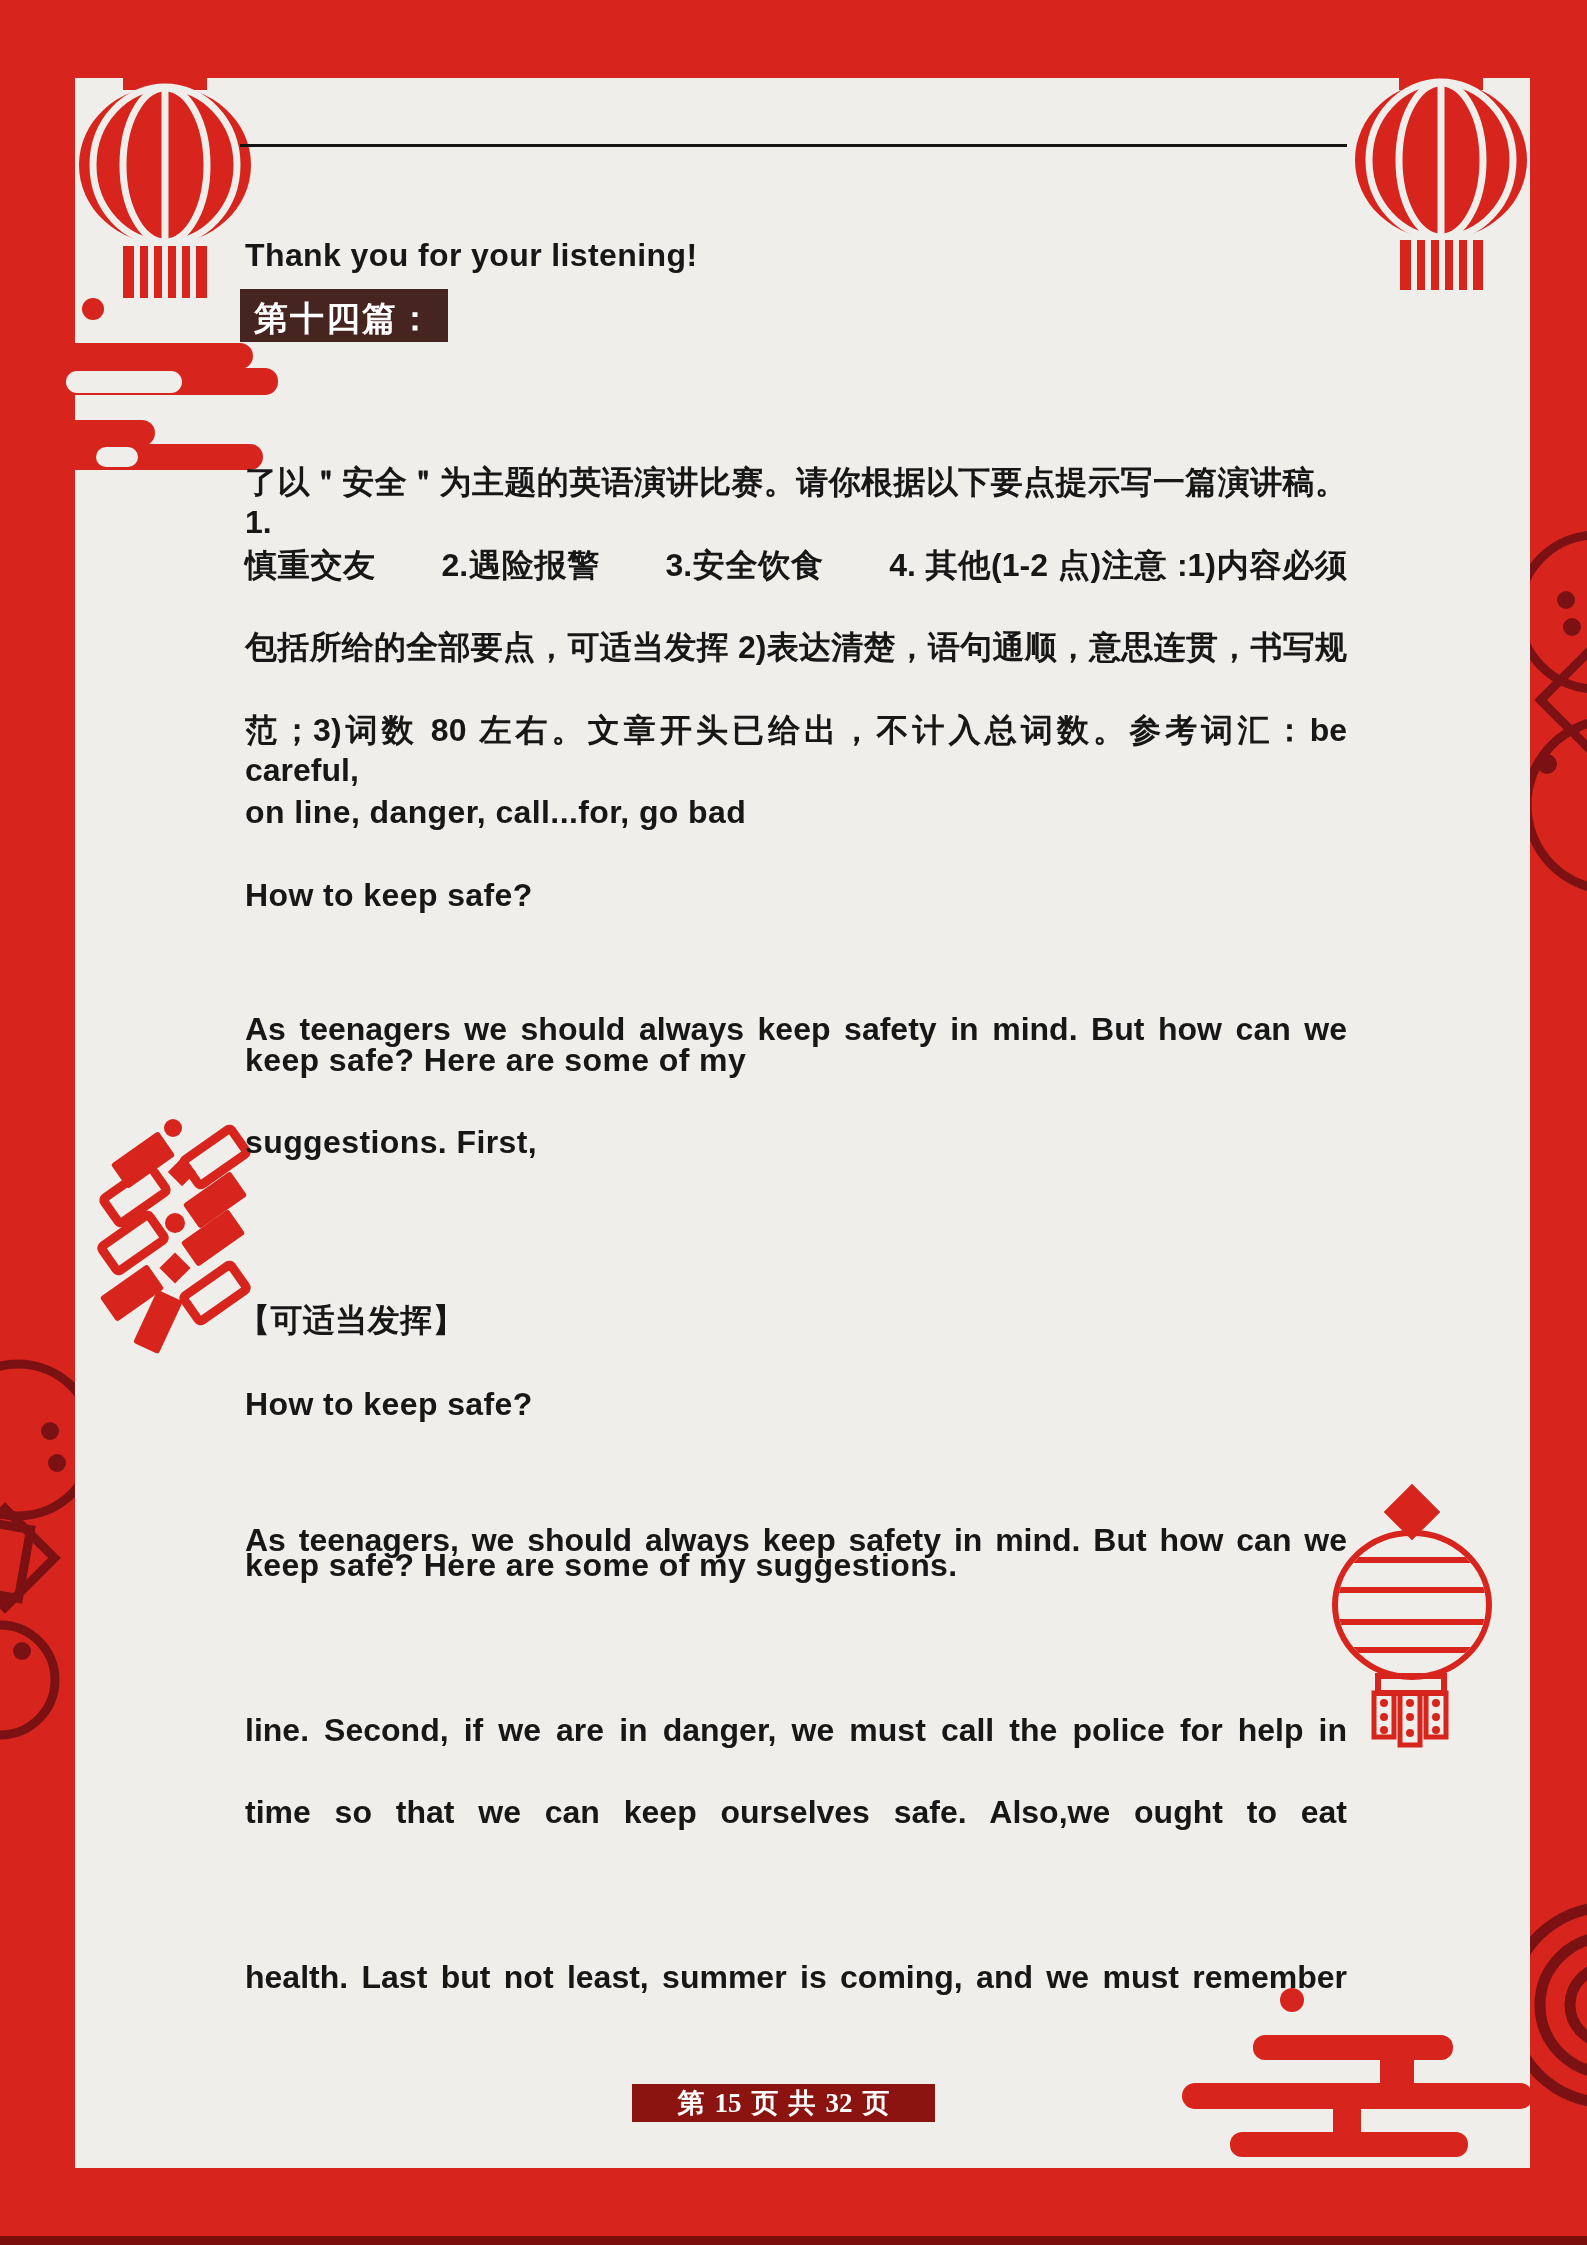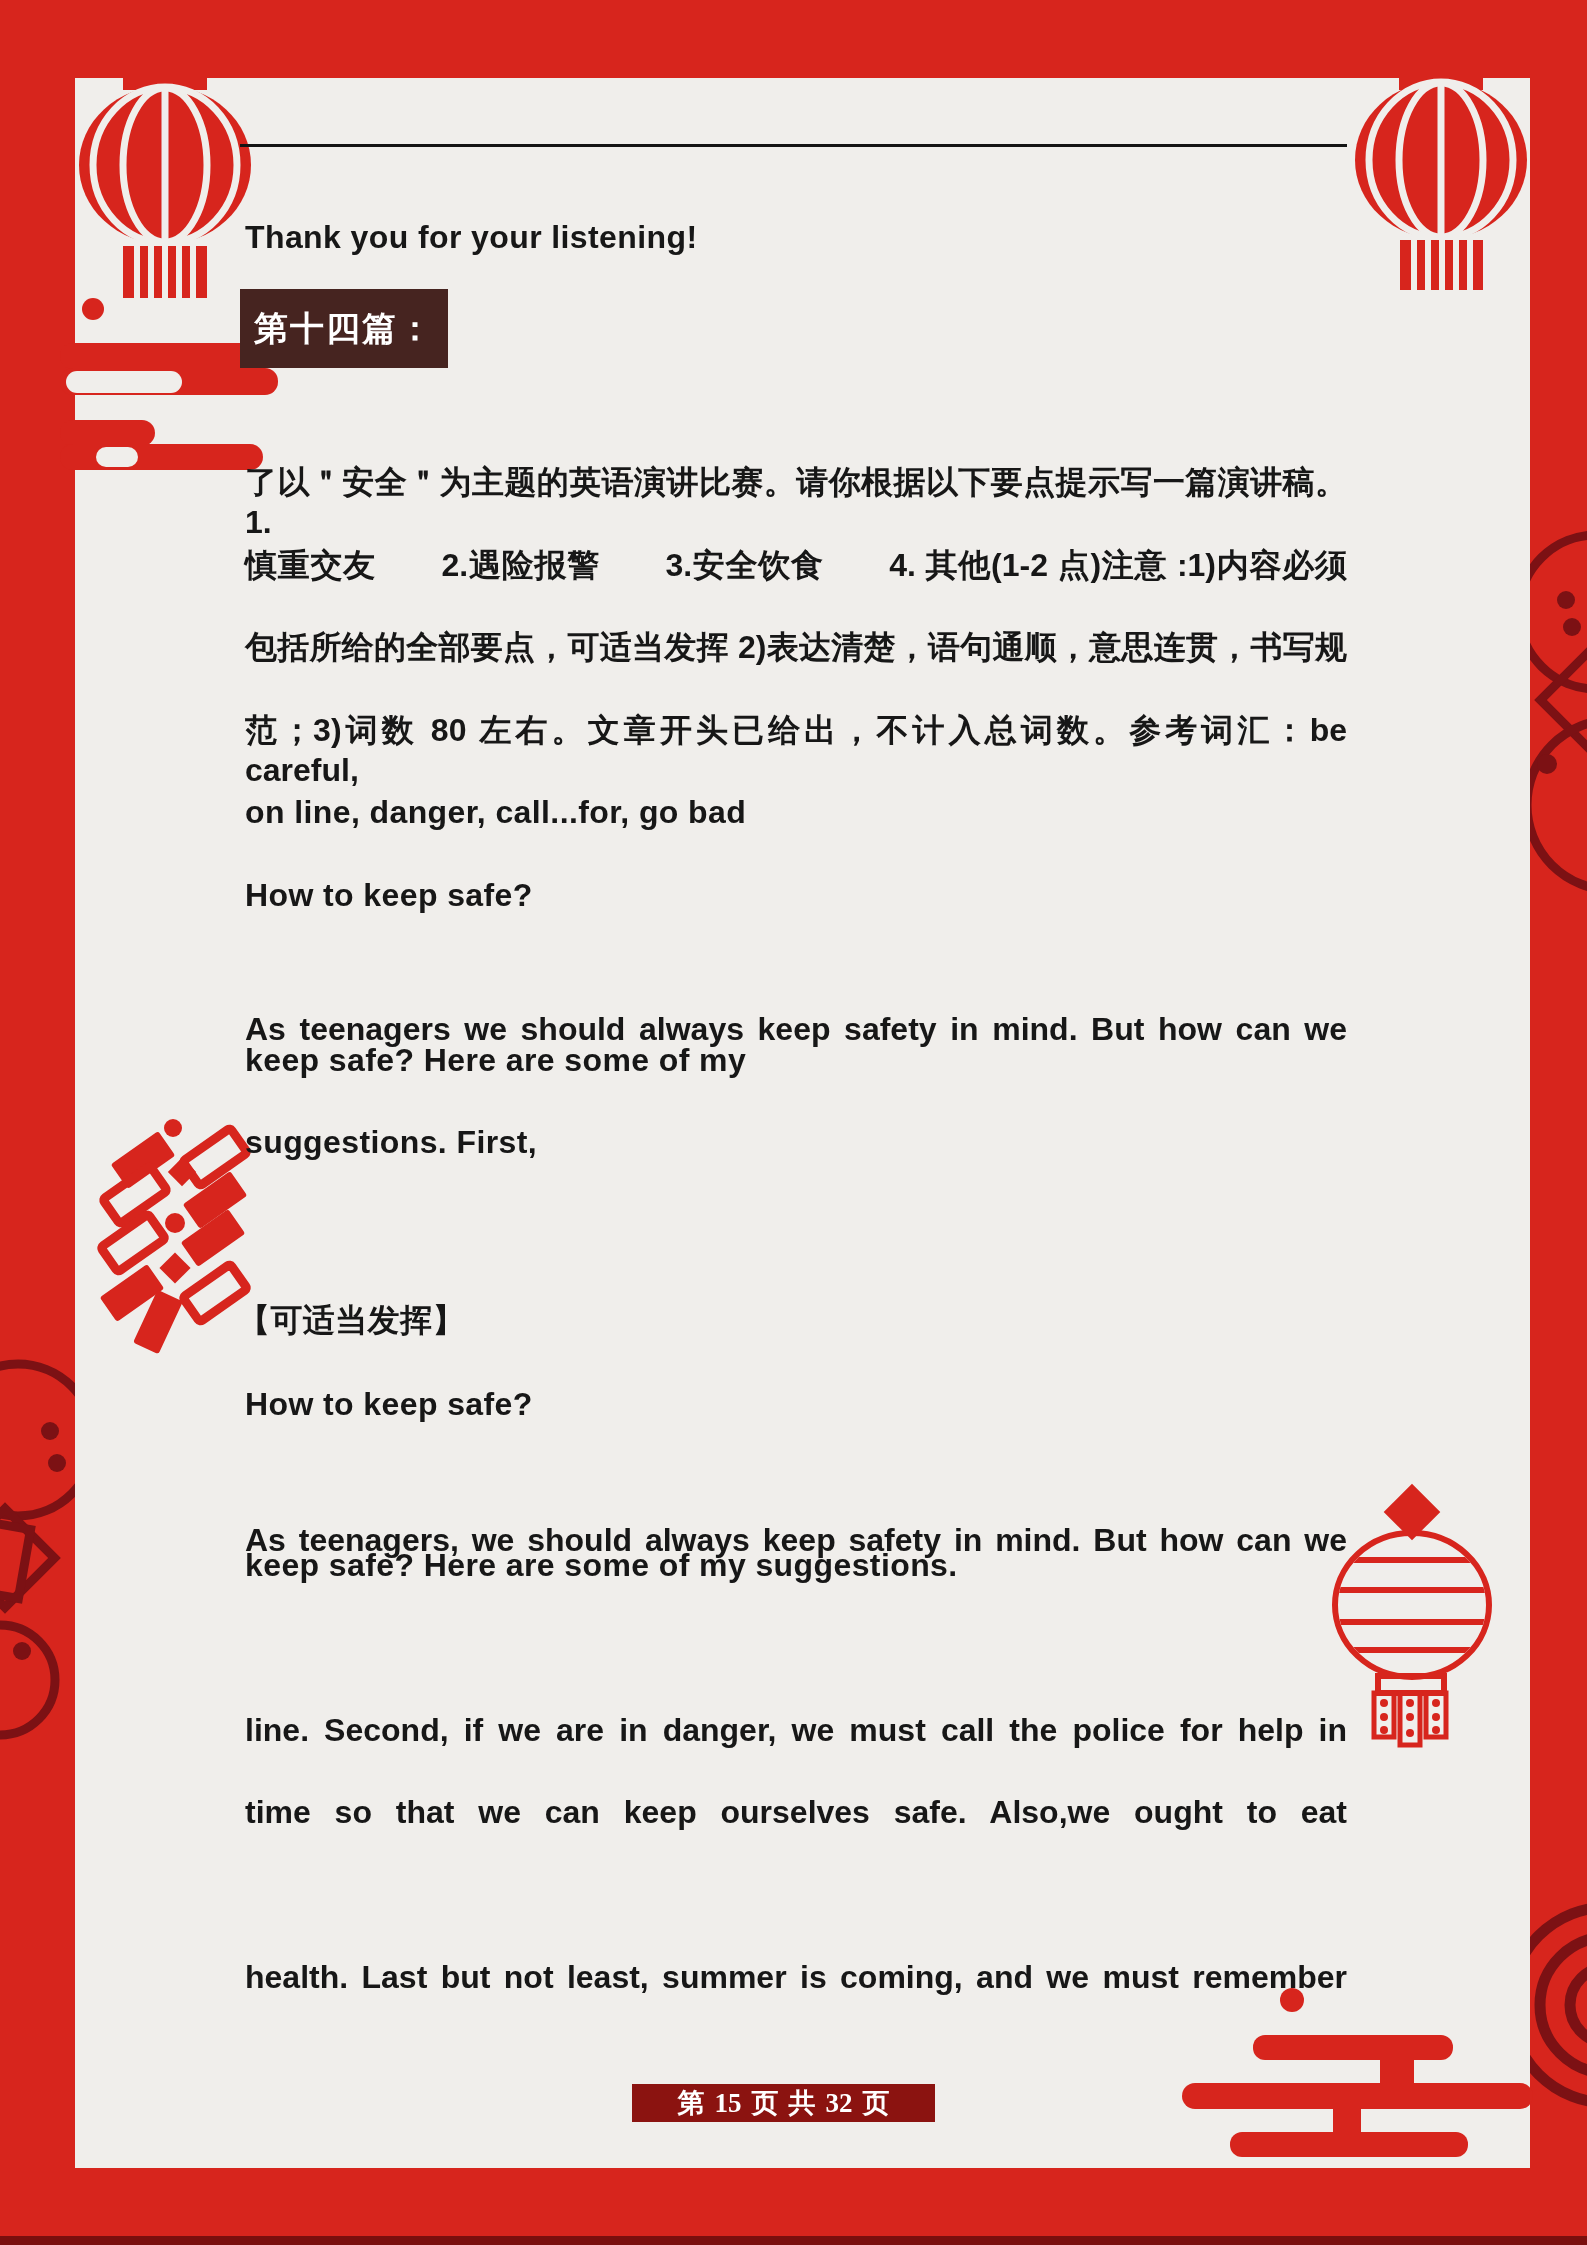--- a/index.html
+++ b/index.html
@@ -20,22 +20,22 @@
   .rule{position:absolute;left:240px;top:144px;width:1107px;height:3px;background:#141414;}
   .ln{
     position:absolute;left:245px;font-size:32px;font-weight:700;color:var(--ink);
     white-space:pre;line-height:40px;letter-spacing:.4px;
   }
   .stretch{
     width:1102px;white-space:normal;text-align:justify;text-align-last:justify;letter-spacing:0;
   }
   .badge{
     position:absolute;left:240px;top:289px;height:53px;background:var(--badge);
-    color:#ffffff;font-size:34px;font-weight:700;display:flex;align-items:center;
-    padding:13px 14px;letter-spacing:2px;
+    color:#ffffff;font-size:34px;font-weight:700;display:flex;align-items:flex-end;
+    padding:0 14px;letter-spacing:2px;
   }
   .pager{
     position:absolute;left:632px;top:2084px;width:303px;height:38px;background:var(--footer);
     color:#ffffff;display:flex;align-items:center;justify-content:center;gap:10px;
     font-family:"Liberation Serif",serif;font-size:27px;font-weight:700;
   }
   .bottom-strip{position:absolute;left:0;top:2236px;width:1587px;height:9px;background:#7a0f0e;}
 </style>
 </head>
 <body>
@@ -177,21 +177,21 @@
       <rect x="1253" y="2035" width="200" height="25" rx="12" fill="var(--red)"></rect>
       <rect x="1380" y="2052" width="34" height="38" fill="var(--red)"></rect>
       <rect x="1182" y="2083" width="351" height="26" rx="13" fill="var(--red)"></rect>
       <rect x="1333" y="2102" width="28" height="36" fill="var(--red)"></rect>
       <rect x="1230" y="2132" width="238" height="25" rx="12" fill="var(--red)"></rect>
     </g>
   </svg>
 
   <div class="rule"></div>
 
-  <div class="ln" style="top:217px">Thank you for your listening!</div>
+  <div class="ln" style="top:235px">Thank you for your listening!</div>
 
   <div class="badge">
     <span>第十四篇：</span>
   </div>
 
   <div class="ln stretch" style="top:462px">了以＂安全＂为主题的英语演讲比赛。请你根据以下要点提示写一篇演讲稿。1.</div>
   <div class="ln stretch" style="top:545px">慎重交友　　2.遇险报警　　3.安全饮食　　4. 其他(1-2 点)注意 :1)内容必须</div>
   <div class="ln stretch" style="top:627px">包括所给的全部要点，可适当发挥 2)表达清楚，语句通顺，意思连贯，书写规</div>
   <div class="ln stretch" style="top:710px">范；3)词数 80 左右。文章开头已给出，不计入总词数。参考词汇：be careful,</div>
   <div class="ln" style="top:792px">on line, danger, call...for, go bad</div>

